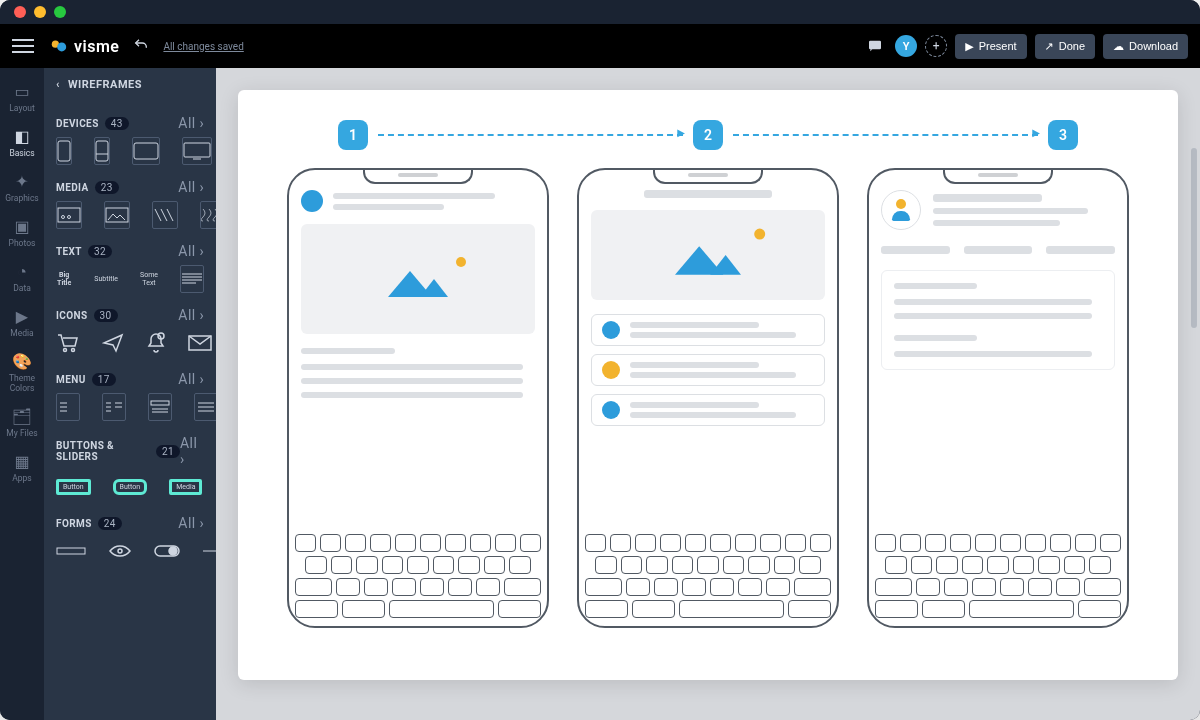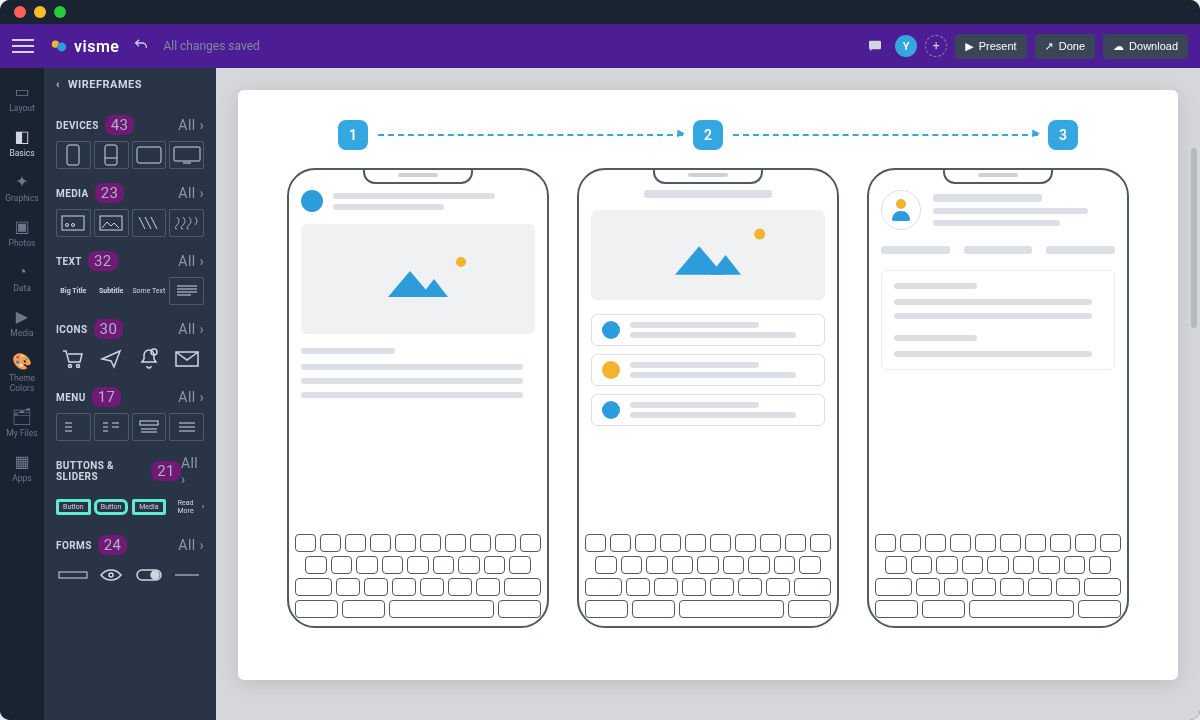--- a/index.html
+++ b/index.html
@@ -30,35 +30,35 @@
     background: #1a2332;
   }
   .dot { width: 12px; height: 12px; border-radius: 50%; }
   .dot.red { background: #ff5f56; }
   .dot.yellow { background: #ffbd2e; }
   .dot.green { background: #27c93f; }
 
   
   .topbar {
     height: 44px;
-    background: #4c1d95;
+    background: #000000;
     display: flex;
     align-items: center;
     padding: 0 12px;
     color: #cfd6e1;
     font-size: 12px;
     position: relative;
   }
   .hamburger { width: 22px; height: 14px; display: flex; flex-direction: column; justify-content: space-between; margin-right: 16px; cursor: pointer; }
   .hamburger span { height: 2px; background: #cfd6e1; width: 100%; }
   .logo { display: flex; align-items: center; gap: 6px; margin-right: 10px; }
   .logo-mark { width: 18px; height: 18px; position: relative; }
   .logo-text { color: #fff; font-weight: 600; font-size: 16px; letter-spacing: 0.5px; }
   .undo { margin-left: 4px; margin-right: 14px; cursor: pointer; }
-  .savestate { color: #7e8a9c; font-size: 12px; }
+  .savestate { color: #7e8a9c; font-size: 10px; text-decoration: underline; }
   .doc-title { position: absolute; left: 50%; transform: translateX(-50%); text-align: center; line-height: 1.1; }
   .doc-title .main { color: #fff; font-size: 12px; font-weight: 500; }
   .doc-title .sub { color: #7e8a9c; font-size: 10px; font-style: italic; }
   .doc-title .chev { font-size: 10px; color: #7e8a9c; margin-left: 4px; }
   .top-right { margin-left: auto; display: flex; align-items: center; gap: 8px; }
   .icon-btn { width: 24px; height: 24px; display:flex; align-items:center; justify-content:center; color:#cfd6e1; cursor:pointer; font-size: 13px; }
   .avatar { width: 22px; height: 22px; border-radius: 50%; background:#35a7e0; color:#fff; display:flex; align-items:center; justify-content:center; font-size: 11px; font-weight:600; }
   .crosshair { width:22px; height:22px; border-radius:50%; border:1px dashed #7e8a9c; display:flex;align-items:center;justify-content:center; color:#cfd6e1; font-size:12px; }
   .btn { background:#3a4658; color:#fff; border:none; padding: 6px 10px; border-radius:4px; font-size:11px; display:flex; align-items:center; gap:5px; cursor:pointer; }
 
@@ -120,26 +120,26 @@
   .cat-head {
     display:flex;
     align-items:center;
     justify-content:space-between;
     margin: 8px 0 6px 0;
     font-size:10px;
     letter-spacing:0.4px;
   }
   .cat-head .left { display:flex; align-items:center; gap:6px; }
   .cat-head .name { font-weight:700; color:#cfd6e1; }
-  .cat-head .count { background:#701a75; color:#a9b3c3; padding:1px 6px; border-radius:8px; font-size:15px; }
+  .cat-head .count { background:#0f172a; color:#a9b3c3; padding:1px 6px; border-radius:8px; font-size:10px; }
   .cat-head .all { color:#8b97aa; font-size:14px; cursor:pointer; }
   .cat-grid {
     display:grid;
     grid-template-columns: repeat(4, 1fr);
-    gap:3px;
+    gap:22px;
     margin-bottom:6px;
   }
   .thumb {
     height:28px;
     border:1px solid #4c5a70;
     border-radius:2px;
     display:flex;
     align-items:center;
     justify-content:center;
     color:#cfd6e1;
@@ -389,21 +389,21 @@
 
       <div class="cat-head">
         <span class="left">
             <span class="name">TEXT</span>
             <span class="count">32</span>
           </span>
         <span class="all"><span>All</span> ›</span>
       </div>
       <div class="cat-grid">
         <div class="thumb noborder tiny-label" style="font-weight:700">Big Title</div>
-        <div class="thumb noborder tiny-label" style="font-weight:700">Subtitle</div>
+        <div class="thumb noborder tiny-label" style="font-weight:400">Subtitle</div>
         <div class="thumb noborder tiny-label">Some Text</div>
         <div class="thumb">
             <svg width="22" height="14" viewBox="0 0 22 14" stroke="#cfd6e1">
               <line x1="1" y1="2" x2="21" y2="2"></line>
               <line x1="1" y1="5" x2="21" y2="5"></line>
               <line x1="1" y1="8" x2="21" y2="8"></line>
               <line x1="1" y1="11" x2="15" y2="11"></line>
             </svg>
           </div>
       </div>

